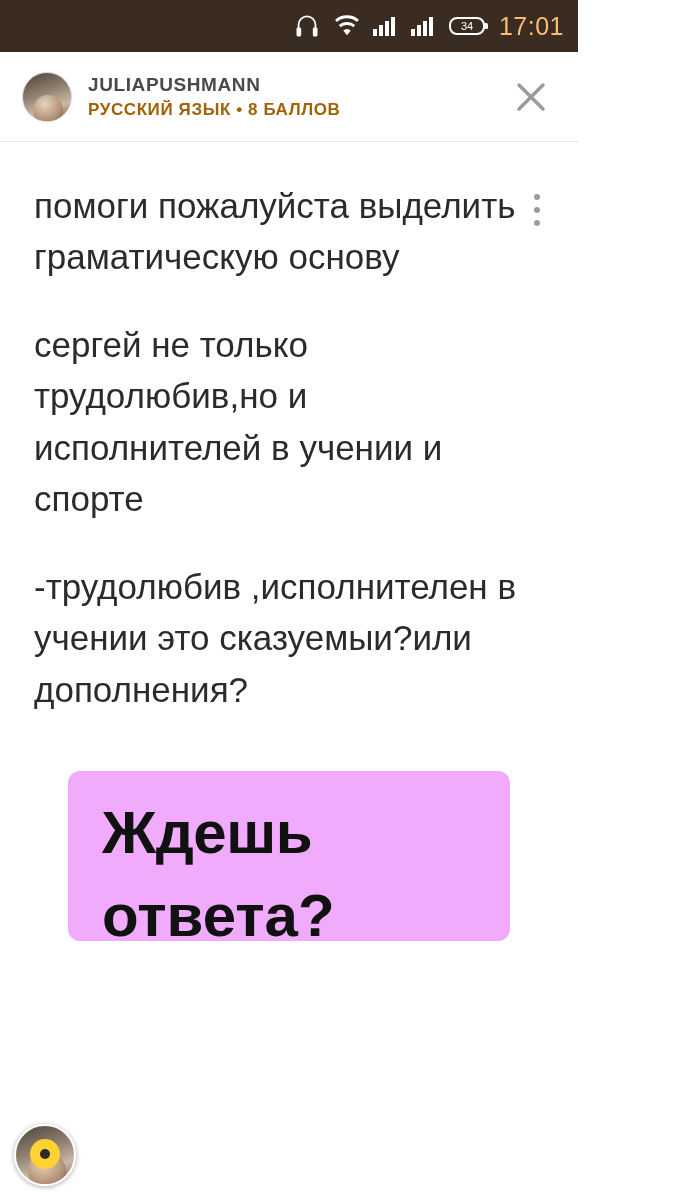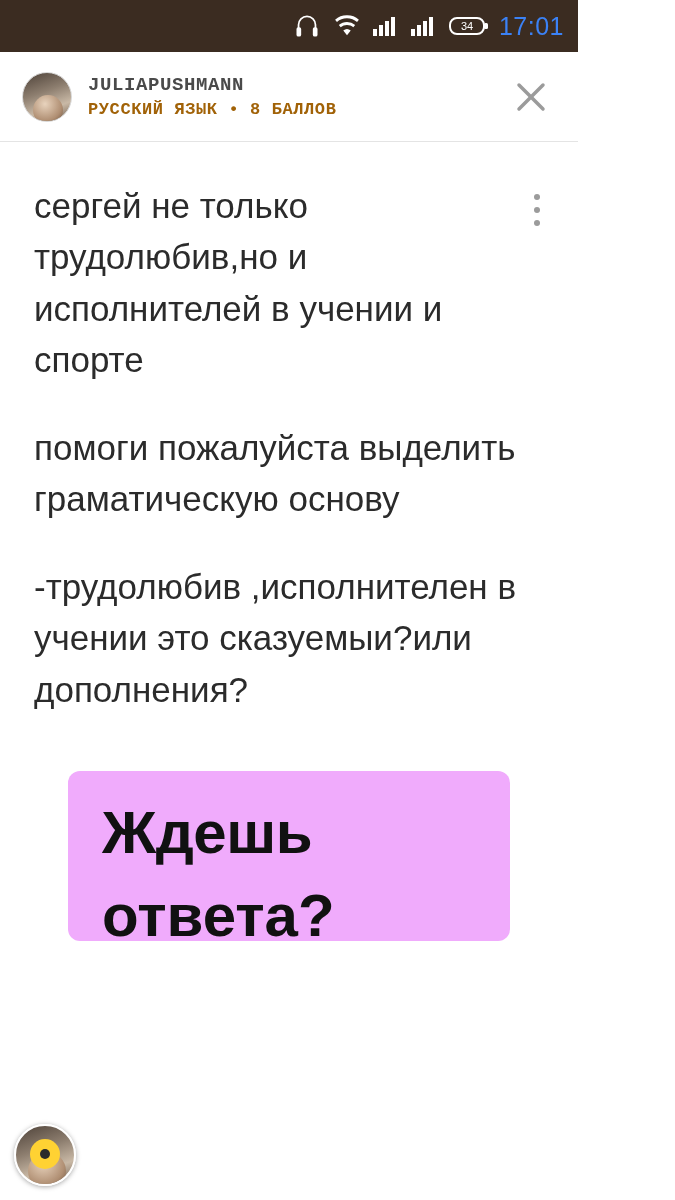--- a/index.html
+++ b/index.html
@@ -29,21 +29,21 @@
     padding: 0 14px;
     flex: 0 0 52px;
   }
   .statusbar .icons {
     display: flex;
     align-items: center;
     gap: 12px;
   }
   .statusbar svg { display: block; }
   .clock {
-    color: #3b82f6;
+    color: #fdba74;
     font-size: 25px;
     letter-spacing: 0.5px;
     margin-left: 8px;
     font-family: "Liberation Sans", sans-serif;
   }
 
   
   .header {
     flex: 0 0 90px;
     height: 90px;
@@ -71,21 +71,20 @@
     width: 30px; height: 30px;
     border-radius: 50%;
     background: radial-gradient(circle at 40% 30%, #e8d3bd 0%, #b08f73 60%, #5d4532 100%);
   }
   .header-text {
     margin-left: 16px;
     display: flex;
     flex-direction: column;
     justify-content: center;
     gap: 4px;
-    font-family: Liberation Mono, monospace;
   }
   .username {
     font-size: 19px;
     font-weight: bold;
     color: #4a4a4a;
     letter-spacing: 0.6px;
   }
   .subject {
     font-size: 17px;
     font-weight: bold;
@@ -266,22 +265,22 @@
     </div>
   </div>
 
   <div class="content">
     <div class="kebab">
       <span></span>
       <span></span>
       <span></span>
     </div>
 
+    <div class="qtext">помоги пожалуйста выделить граматическую основу</div>
     <div class="qtext">сергей не только трудолюбив,но и исполнителей в учении и спорте</div>
-    <div class="qtext">помоги пожалуйста выделить граматическую основу</div>
     <div class="qtext">-трудолюбив ,исполнителен в учении это сказуемыи?или дополнения?</div>
 
     <div class="promo">
       <div class="promo-title">Ждешь</div>
       <div class="promo-sub">ответа?</div>
     </div>
   </div>
 
   <div class="bubble">
     <div class="face"></div>

